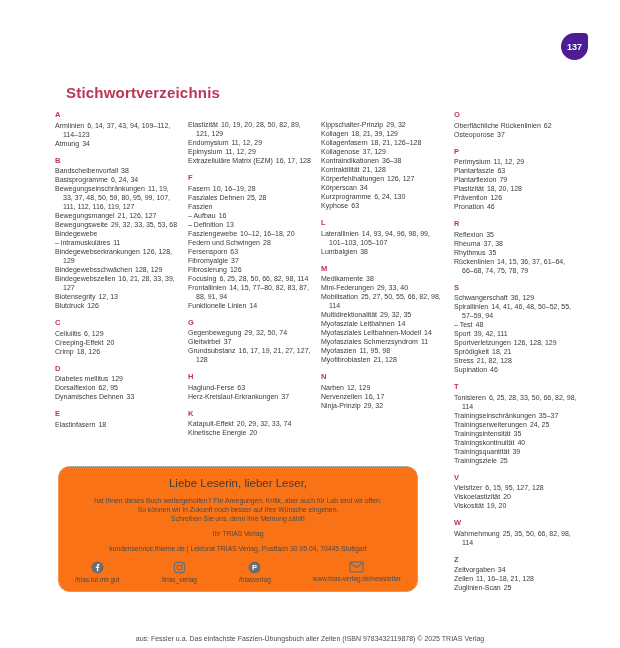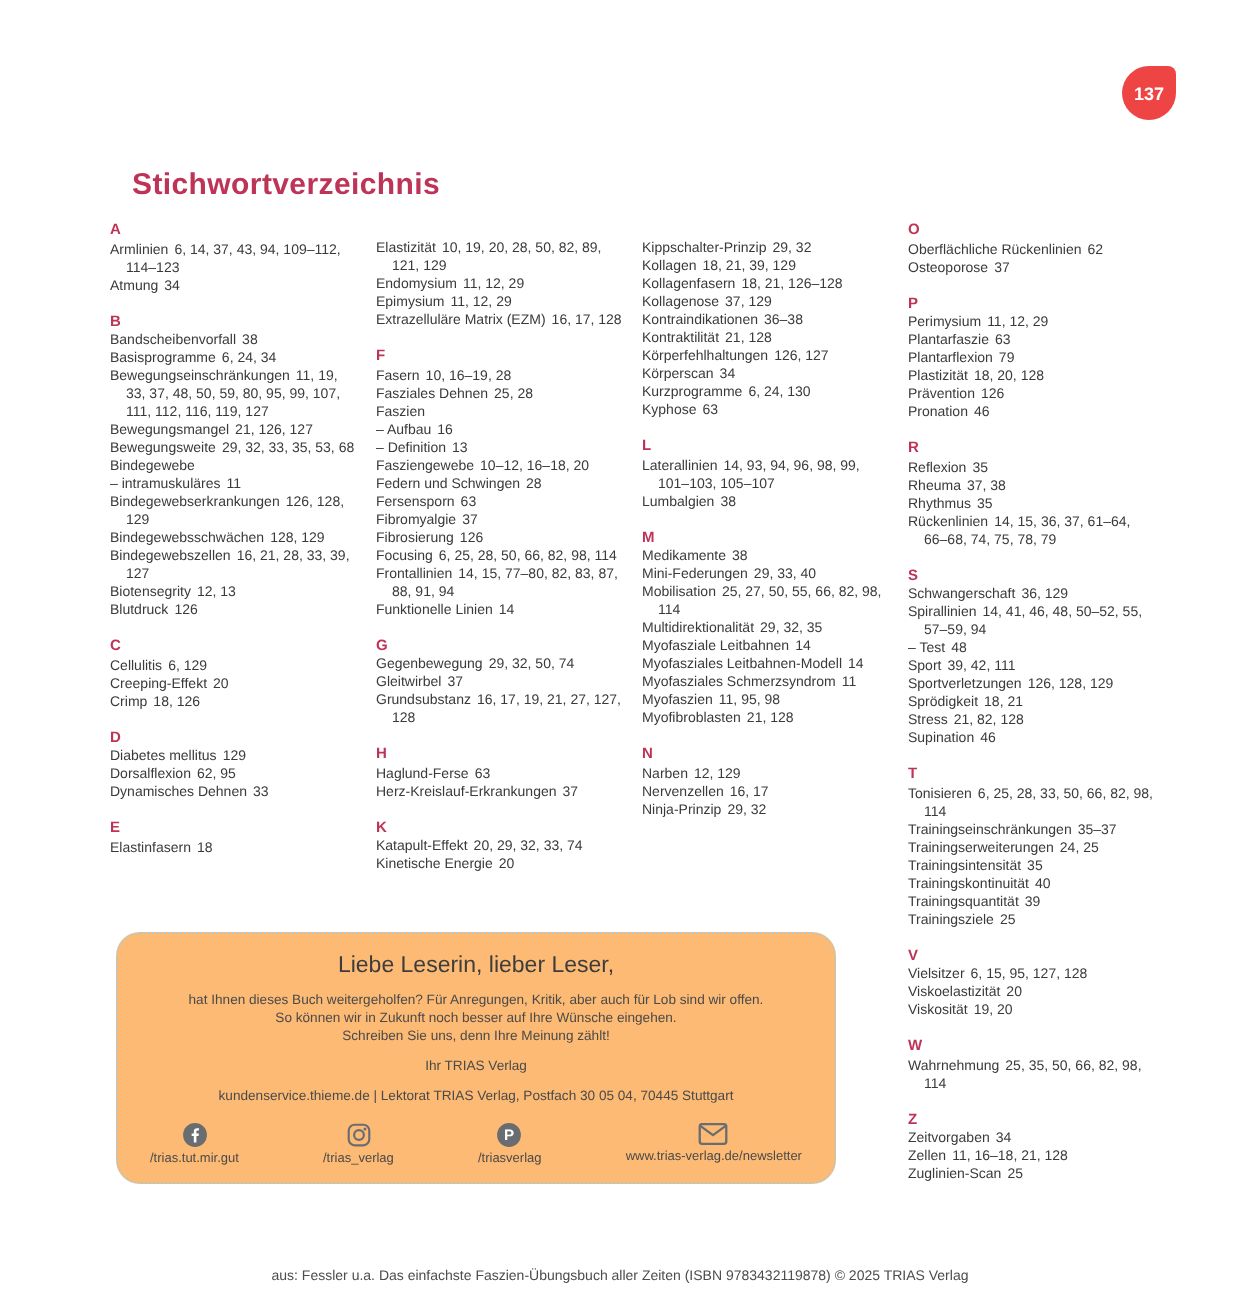--- a/index.html
+++ b/index.html
@@ -3,21 +3,21 @@
 <meta charset="utf-8">
 <style>
   html,body { margin:0; padding:0; }
   body {
     width:620px; height:648px; position:relative; overflow:hidden;
     background:#ffffff; font-family:"Liberation Sans", sans-serif;
     -webkit-font-smoothing:antialiased;
   }
   .page-badge {
     position:absolute; top:33px; right:32px; width:27px; height:27px;
-    background:#ef4444; color:#fff; font-size:9px; font-weight:bold;
+    background:#4c1d95; color:#fff; font-size:9px; font-weight:bold;
     display:flex; align-items:center; justify-content:center;
     border-radius:50% 4px 50% 50%;
   }
   .page-title {
     position:absolute; left:66px; top:84px;
     font-size:15px; font-weight:bold; color:#bd3457; letter-spacing:0.2px;
   }
   .index-wrap {
     position:absolute; left:55px; top:110px; width:525px;
     display:flex; gap:9px; align-items:flex-start;
@@ -30,21 +30,21 @@
     margin:0 0 1px 0;
   }
   .index-entry {
     font-size:7px; line-height:9px; color:#3a3a3a;
     padding-left:8px; text-indent:-8px;
   }
   .index-entry .pages { margin-left:3px; }
   .feedback-box {
     position:absolute; left:58px; top:466px; width:360px; height:126px;
     border:1px dotted #b3c8c4; border-radius:12px; text-align:center;
-    box-sizing:border-box; background:#fdba74;
+    box-sizing:border-box; background:#f97316;
   }
   .fb-heading { font-size:11.5px; color:#3d3d3d; margin-top:10px; }
   .fb-lines { margin-top:7px; }
   .fb-line { font-size:6.8px; line-height:9px; color:#4a4a4a; }
   .fb-signature { font-size:6.8px; color:#4a4a4a; margin-top:7px; }
   .fb-contact { font-size:6.8px; color:#4a4a4a; margin-top:8px; }
   .socials {
     display:flex; justify-content:space-between;
     padding:0 16px; margin-top:9px;
   }

